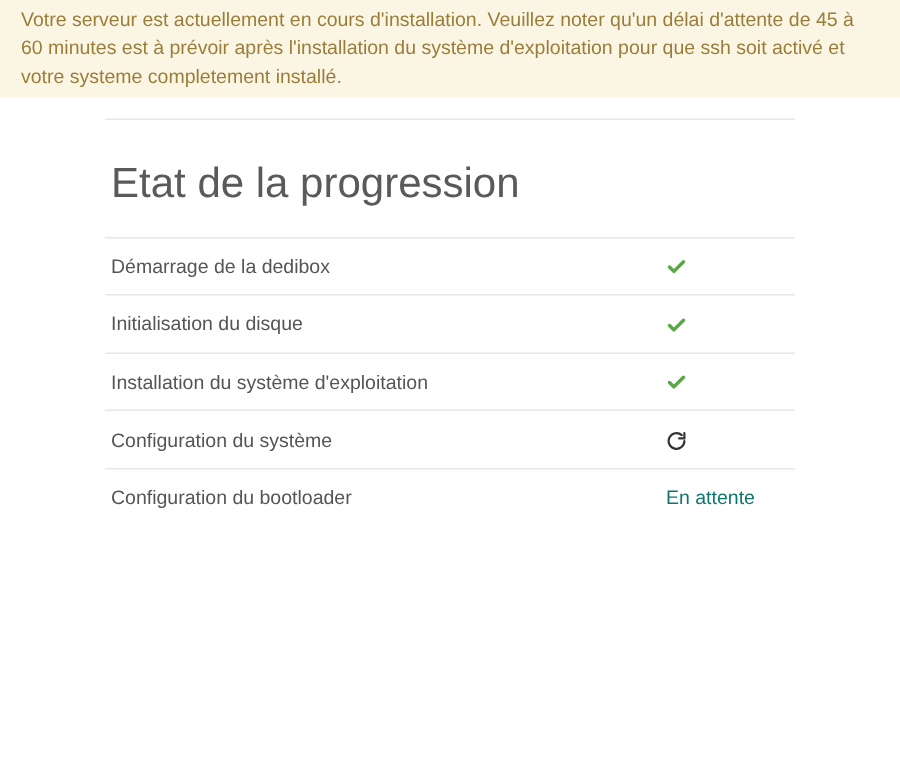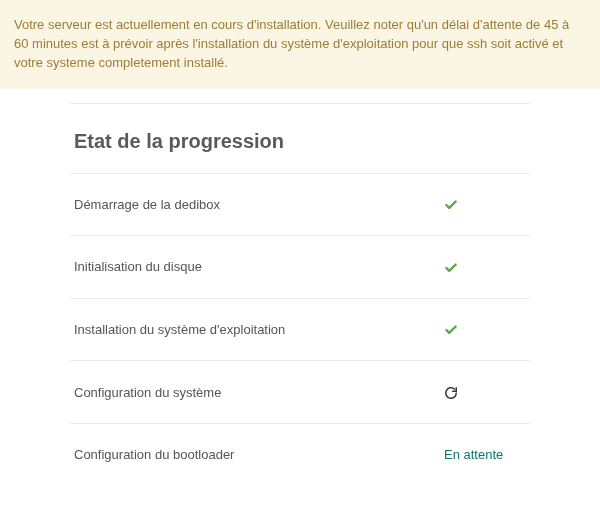--- a/index.html
+++ b/index.html
@@ -6,42 +6,42 @@
     body {
       font-family: "Helvetica Neue", Helvetica, Arial, sans-serif;
       font-size: 13px;
       color: #555;
       background: #fff;
       width: 600px;
     }
     .notice {
       background: #fbf6e4;
       color: #9a7d3a;
-      padding: 16px 14px;
+      padding: 4px 14px;
       line-height: 1.45;
       font-size: 13px;
     }
     .content {
       width: 460px;
       margin: 14px auto 0;
       border-top: 1px solid #e8e8e8;
     }
     h1 {
-      font-size: 20px;
-      font-weight: 700;
+      font-size: 28px;
+      font-weight: 400;
       color: #5a5a5a;
       padding: 26px 4px 20px;
     }
     table {
       width: 100%;
       border-collapse: collapse;
     }
     td {
       border-top: 1px solid #e8e8e8;
-      padding: 23px 4px;
+      padding: 11px 4px;
       font-size: 13px;
       color: #555;
       vertical-align: middle;
     }
     td.status {
       width: 90px;
       color: #0f766e;
     }
     .check-icon {
       display: inline-block;

